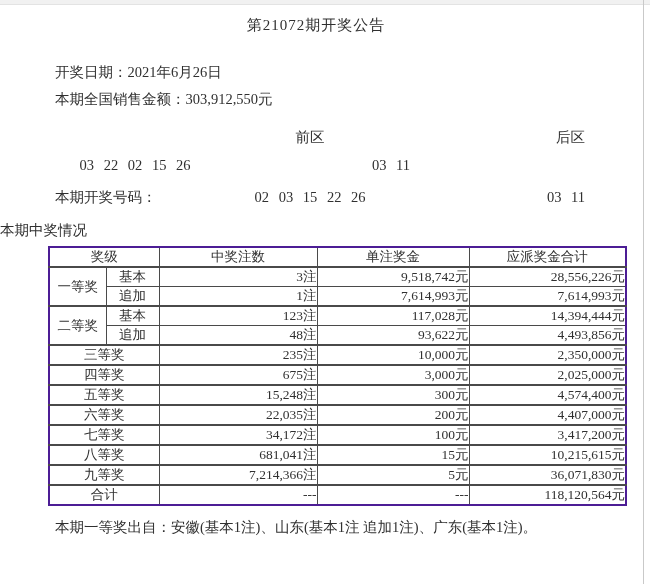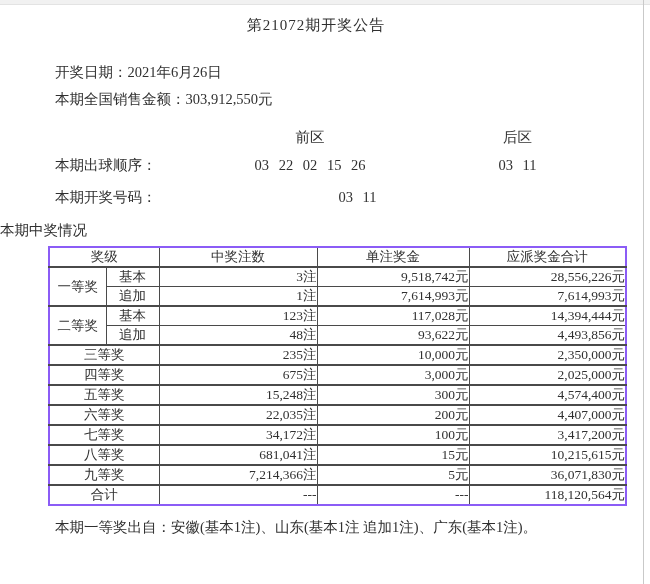--- a/index.html
+++ b/index.html
@@ -20,25 +20,25 @@
     margin:16px 18px 0 0; text-align:center; font-size:15px; font-weight:normal;
     letter-spacing:1px;
   }
   .info { margin:24px 6px 0 55px; font-size:14.5px; line-height:27px; }
   .zones { margin-top:12px; font-size:14.5px; }
   .zrow { display:flex; align-items:center; padding-left:55px; height:32px; }
   .zrow.zhead { height:24px; }
   .zlabel { width:175px; }
   .zfront { width:160px; text-align:center; word-spacing:6px; }
   .zspacer { width:60px; }
-  .zback { width:135px; text-align:center; word-spacing:6px; }
+  .zback { width:135px; text-align:right; word-spacing:6px; }
   .tbl-title { text-align:left; font-size:14.5px; margin-top:8px; }
   table.prize {
     margin:6px 0 0 48px; border-collapse:collapse; table-layout:fixed;
-    width:577px; border:2px solid #8b5cf6; font-size:13.5px;
+    width:577px; border:2px solid #4c1d95; font-size:13.5px;
   }
   table.prize th, table.prize td {
     border:1px solid #4a4a4a; height:18px; padding:0;
     font-weight:normal; overflow:hidden; white-space:nowrap;
   }
   table.prize tr.thick th, table.prize tr.thick td { border-top-width:2px; }
   table.prize th { text-align:center; }
   td.c { text-align:center; }
   td.n { text-align:right; padding-right:6px; }
   .foot1 { margin:12px 0 0 55px; font-size:14.5px;font-family:Liberation Serif, serif; }
@@ -57,27 +57,27 @@
 </div>
 
 <div class="zones">
   <div class="zrow zhead">
     <div class="zlabel"></div>
     <div class="zfront">前区</div>
     <div class="zspacer"></div>
     <div class="zback">后区</div>
   </div>
   <div class="zrow">
-    <div class="zlabel">本期出球顺序：</div>
     <div class="zfront">03 22 02 15 26</div>
     <div class="zspacer"></div>
     <div class="zback">03 11</div>
   </div>
   <div class="zrow">
     <div class="zlabel">本期开奖号码：</div>
+    <div class="zfront">02 03 15 22 26</div>
     <div class="zspacer"></div>
     <div class="zback">03 11</div>
   </div>
 </div>
 
 <div class="tbl-title">本期中奖情况</div>
 
 <table class="prize">
   <colgroup>
       <col style="width:57px">

